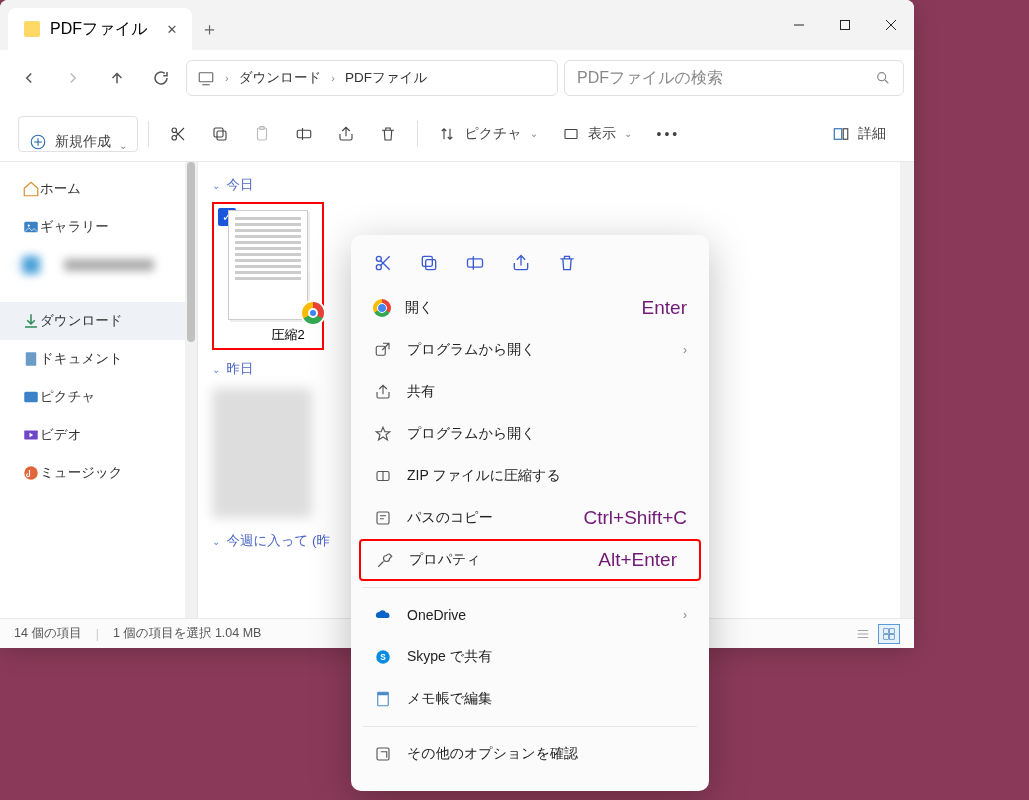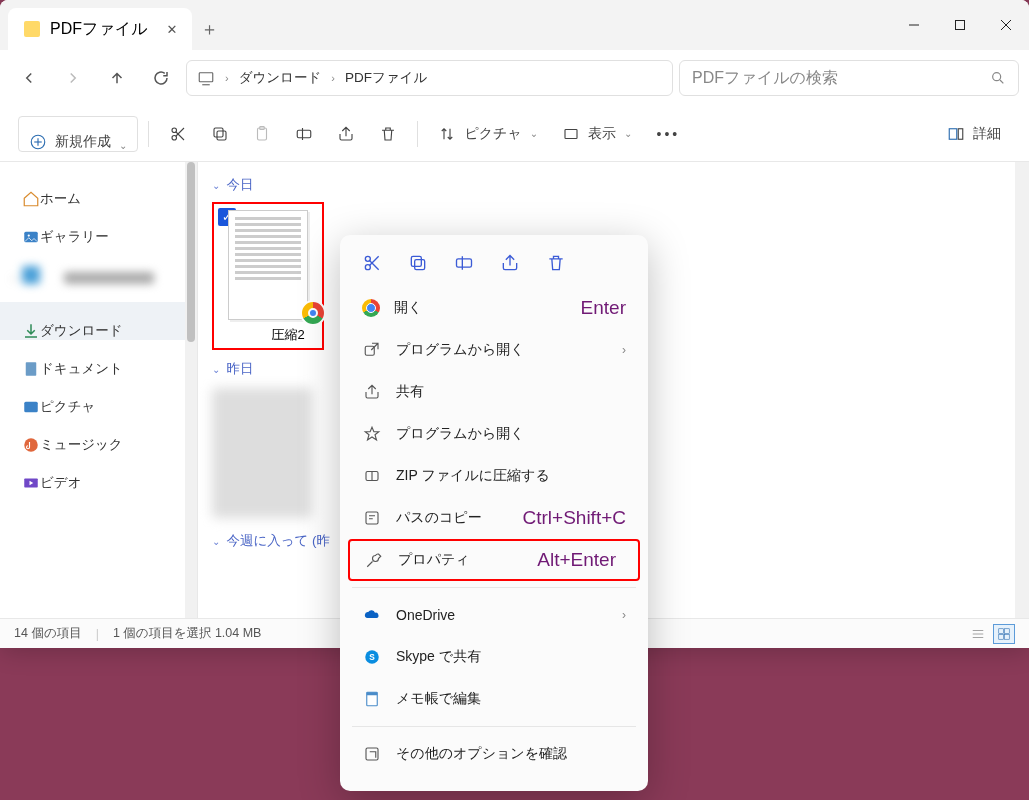--- a/index.html
+++ b/index.html
@@ -1,17 +1,17 @@
 <!DOCTYPE html>
 <html><head>
 <meta charset="utf-8">
 <style>
 * { margin: 0; padding: 0; box-sizing: border-box; font-family: "Segoe UI", "Yu Gothic UI", Meiryo, sans-serif; }
 body { width: 1029px; height: 800px; overflow: hidden; background: #8b3d5e; position: relative; }
-.window { width: 1029px; height: 648px; background: #fff; border-radius: 8px; display: flex; flex-direction: column; position: relative; z-index: 1; box-shadow: 0 4px 24px rgba(0,0,0,0.2);}
+.window { width: 914px; height: 648px; background: #fff; border-radius: 8px; display: flex; flex-direction: column; position: relative; z-index: 1; box-shadow: 0 4px 24px rgba(0,0,0,0.2);}
 .titlebar { height: 50px; background: #f3f3f3; display: flex; align-items: stretch; border-radius: 8px 8px 0 0; }
 .tab { display: flex; align-items: center; background: #fff; border-radius: 8px 8px 0 0; padding: 0 44px 0 16px; position: relative; margin-top: 8px; margin-left: 8px; }
 .tab .folder-ico { width: 16px; height: 16px; background: #ffd968; border-radius: 2px; margin-right: 10px; }
 .tab .close { position: absolute; right: 14px; font-size: 13px; color: #555; }
 .newtab { width: 36px; display: flex; align-items: center; justify-content: center; color: #666; font-size: 18px; margin-top: 8px;}
 .titlebar-spacer { flex: 1; }
 .winbtns { display: flex; align-items: center; }
 .winbtn { width: 46px; height: 50px; display: flex; align-items: center; justify-content: center; font-size: 14px; color: #222; }
 .winbtn svg { width: 12px; height: 12px; }
 .navbar { height: 56px; display: flex; align-items: center; padding: 0 10px; gap: 6px; }
@@ -24,21 +24,21 @@
 .searchbox { width: 340px; height: 36px; background: #fff; border: 1px solid #e0e0e0; border-radius: 6px; display: flex; align-items: center; padding: 0 12px; color: #888; justify-content: space-between; }
 .searchbox svg { width: 16px; height: 16px; }
 .toolbar { height: 56px; display: flex; align-items: center; padding: 0 18px; border-bottom: 1px solid #e8e8e8; gap: 4px; }
 .tbtn { height: 36px; padding: 0 10px; display: flex; align-items: center; gap: 8px; border-radius: 4px; color: #444; font-size: 14px; }
 .tbtn.plus { border: 1px solid #e0e0e0; align-items: flex-end; }
 .tbtn svg { width: 18px; height: 18px; }
 .tsep { width: 1px; height: 26px; background: #e0e0e0; margin: 0 6px; }
 .tspacer { flex: 1; }
 .body { flex: 1; display: flex; min-height: 0; }
 .sidebar { width: 198px; border-right: 1px solid #e8e8e8; padding: 8px 0; position: relative; overflow: hidden; }
-.side-item { height: 38px; display: flex; align-items: flex-end; padding: 0 12px 0 40px; font-size: 13.5px; color: #333; position: relative; }
+.side-item { height: 38px; display: flex; align-items: center; padding: 0 12px 0 40px; font-size: 13.5px; color: #333; position: relative; }
 .side-item.active { background: #eef2f6; }
 .side-item .arrow { position: absolute; left: 6px; font-size: 10px; color: #888; width: 16px; text-align: center;}
 .side-item svg, .side-item .ico { width: 18px; height: 18px; margin-right: 10px; position: absolute; left: 22px;}
 .side-item .pin { position: absolute; right: 10px; color: #999; }
 .side-item.blur { filter: blur(4px); }
 .sidebar-scroll { position: absolute; right: 0; top: 0; bottom: 0; width: 12px; background: #f1f1f1; }
 .sidebar-scroll .thumb { position: absolute; left: 2px; right: 2px; top: 0; height: 180px; background: #c0c0c0; border-radius: 4px;}
 .content { flex: 1; position: relative; padding: 8px 14px; }
 .group-hdr { font-size: 13.5px; color: #4b66c6; margin: 6px 0 8px; display: flex; align-items: center; gap: 6px; }
 .group-hdr .caret { font-size: 10px; color: #6b82d6; }
@@ -46,21 +46,21 @@
 .file .check { position: absolute; left: 4px; top: 4px; width: 18px; height: 18px; background: #1a56db; border-radius: 2px; color: #fff; display: flex; align-items: center; justify-content: center; font-size: 12px; }
 .file .doc { width: 80px; height: 110px; background: #fff; border: 1px solid #ccc; box-shadow: 2px 2px 0 #eee; position: relative; display:flex; flex-direction:column; padding:6px; gap:3px;}
 .file .doc .line{height:3px;background:#ccc;}
 .file .chrome { position: absolute; right: -4px; bottom: 22px; width: 26px; height: 26px; border-radius: 50%; background: conic-gradient(#ea4335 0 120deg, #34a853 120deg 240deg, #fbbc05 240deg 360deg); border: 2px solid #fff; }
 .file .chrome::after{content:"";position:absolute;inset:6px;background:#4285f4;border-radius:50%;border:2px solid #fff;}
 .file .fname { font-size: 13px; margin-top: 6px; margin-left: 40px; }
 .blurtile { width: 100px; height: 130px; background: #ddd; filter: blur(6px); border-radius: 4px; margin-top:10px;}
 .annot { color: #ff0000; font-weight: bold; position: absolute; font-size: 20px; }
 .annot.a1 { left: 282px; top: 200px; }
 .annot.a2 { left: 331px; top: 536px; }
-.ctxmenu { position: absolute; left: 340px; top: 235px; width: 308px; background: #fbfbfb; border-radius: 10px; box-shadow: 0 10px 40px rgba(0,0,0,0.25); padding: 12px 0 16px; z-index: 100; }
+.ctxmenu { position: absolute; left: 351px; top: 235px; width: 358px; background: #fbfbfb; border-radius: 10px; box-shadow: 0 10px 40px rgba(0,0,0,0.25); padding: 12px 0 16px; z-index: 100; }
 .ctx-icons { display: flex; gap: 26px; padding: 6px 22px 14px; }
 .ctx-icons .ci { width: 20px; height: 20px; color: #3b5bd6; display: flex; align-items: center; justify-content: center; }
 .ctx-item { height: 42px; display: flex; align-items: center; padding: 0 22px; font-size: 14px; color: #222; gap: 14px; position: relative; }
 .ctx-item .ico { width: 20px; height: 20px; display: flex; align-items: center; justify-content: center; }
 .ctx-item .shortcut { position: absolute; right: 22px; font-size: 19px; color: #701a75; }
 .ctx-item .subarrow { position: absolute; right: 22px; font-size: 12px; color: #888; }
 .ctx-item.hilite { border: 2px solid red; border-radius: 4px; margin: 0 8px; padding: 16px 14px; }
 .ctx-sep { height: 1px; background: #e6e6e6; margin: 6px 12px; }
 .statusbar { height: 30px; background: #fbfbfb; border-top: 1px solid #e8e8e8; display: flex; align-items: center; padding: 0 14px; font-size: 12.5px; color: #555; gap: 14px; }
 .statusbar .ssep { color: #ccc; }
@@ -259,32 +259,32 @@
       </div>
       <div class="side-item">
         <svg class="ico" viewBox="0 0 24 24">
             <rect x="3" y="5" width="18" height="14" rx="2" fill="#3b82c7"></rect>
           </svg>
         <span>ピクチャ</span>
         <span class="pin"></span>
       </div>
       <div class="side-item">
         <svg class="ico" viewBox="0 0 24 24">
+            <rect x="3" y="6" width="18" height="12" rx="1" fill="#7048c7"></rect>
+            <path d="M10 9l5 3-5 3z" fill="#fff"></path>
+          </svg>
+        <span>ビデオ</span>
+        <span class="pin"></span>
+      </div>
+      <div class="side-item">
+        <svg class="ico" viewBox="0 0 24 24">
             <circle cx="12" cy="12" r="9" fill="#e0673c"></circle>
             <path d="M10 8v7a2 2 0 1 1-2-2" fill="none" stroke="#fff" stroke-width="1.5"></path>
           </svg>
         <span>ミュージック</span>
-        <span class="pin"></span>
-      </div>
-      <div class="side-item">
-        <svg class="ico" viewBox="0 0 24 24">
-            <rect x="3" y="6" width="18" height="12" rx="1" fill="#7048c7"></rect>
-            <path d="M10 9l5 3-5 3z" fill="#fff"></path>
-          </svg>
-        <span>ビデオ</span>
         <span class="pin"></span>
       </div>
       <div class="sidebar-scroll">
           <div class="thumb"></div>
         </div>
     </div>
 
     <div class="content">
       <div class="group-hdr">
           <span class="caret">⌄</span>

